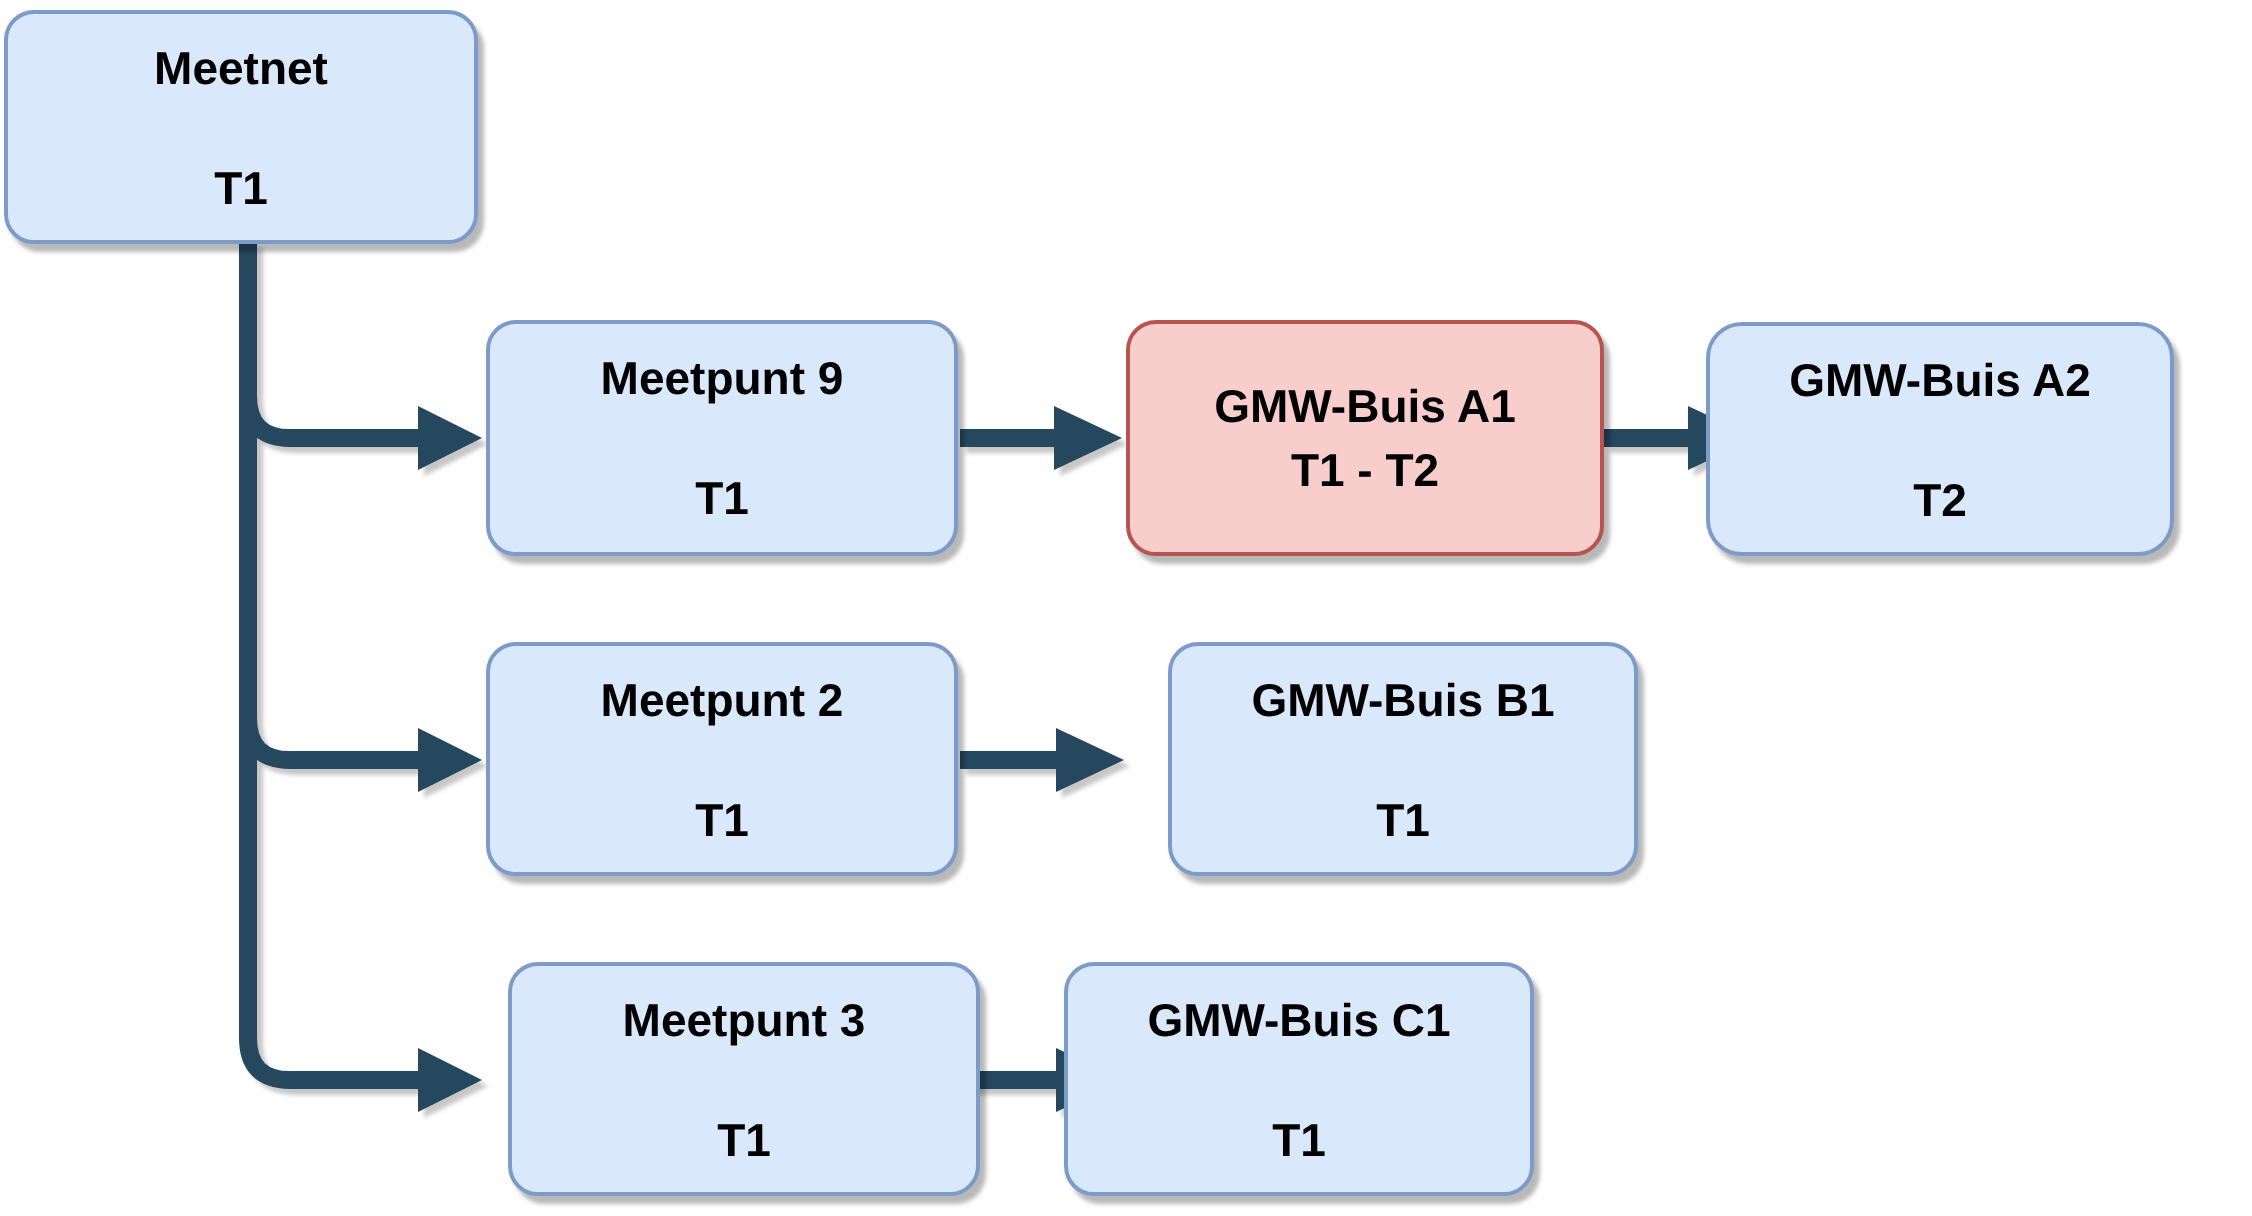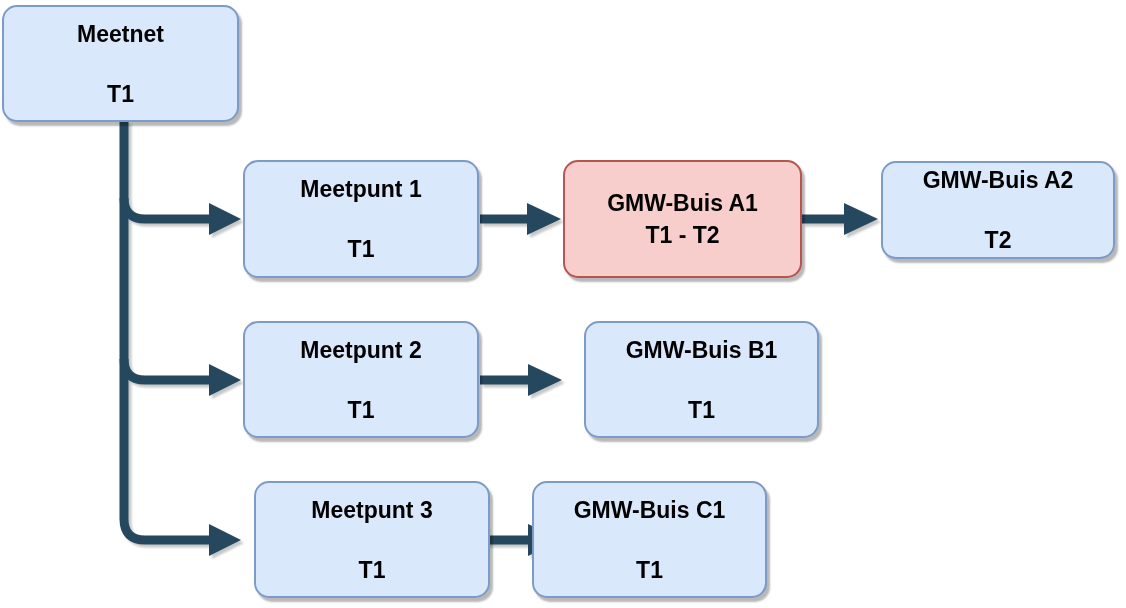--- a/index.html
+++ b/index.html
@@ -66,30 +66,30 @@
       <polygon points="528,524 562,540 528,556"></polygon>
     </g>
   </svg>
 
   <div class="node blue" style="left:2px; top:5px; width:237px; height:117px;">
     <span>Meetnet</span>
     <span>T1</span>
   </div>
 
   <div class="node blue" style="left:243px; top:160px; width:236px; height:118px;">
-    <span>Meetpunt 1</span>
+    <span>Meetpunt 9</span>
     <span>T1</span>
   </div>
 
   <div class="node red" style="left:563px; top:160px; width:239px; height:118px;">
     <span>GMW-Buis A1</span>
     <span>T1 - T2</span>
   </div>
 
-  <div class="node blue" style="left:881px; top:161px; width:234px; height:98px;">
+  <div class="node blue" style="left:853px; top:161px; width:234px; height:117px;border-radius:18px;">
     <span>GMW-Buis A2</span>
     <span>T2</span>
   </div>
 
   <div class="node blue" style="left:243px; top:321px; width:236px; height:117px;text-align:center;">
     <span>Meetpunt 2</span>
     <span>T1</span>
   </div>
 
   <div class="node blue" style="left:565px; top:321px; width:235px; height:117px;margin-left:19px;">

